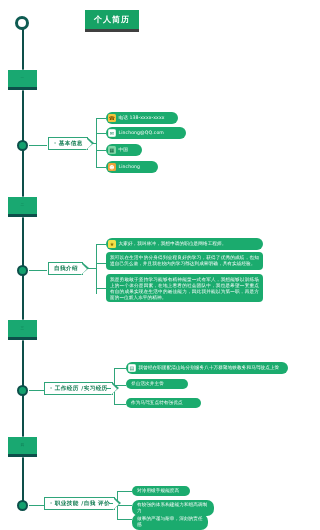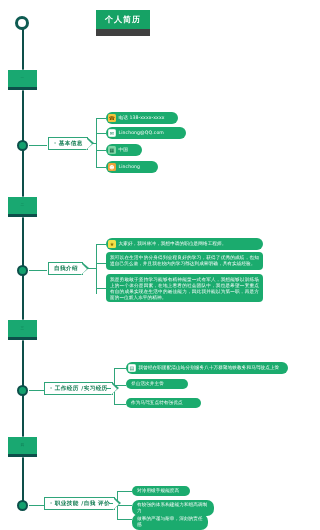--- a/index.html
+++ b/index.html
@@ -65,23 +65,23 @@
     text-align:center;
     letter-spacing:.2px;
     opacity:.75;
     word-break:break-all;
     padding:0 1px;
   }
 
   
   .title-chip{
     position:absolute;
-    left:96px;top:10px;
+    left:85px;top:10px;
     background:#16a265;
-    border-bottom:7px solid #404040;
+    border-bottom:3px solid #404040;
     color:#ffffff;
     font-size:8px;
     font-weight:bold;
     letter-spacing:1px;
     padding:4px 9px 4px 9px;
     box-sizing:border-box;
   }
 
   
   .branch{

